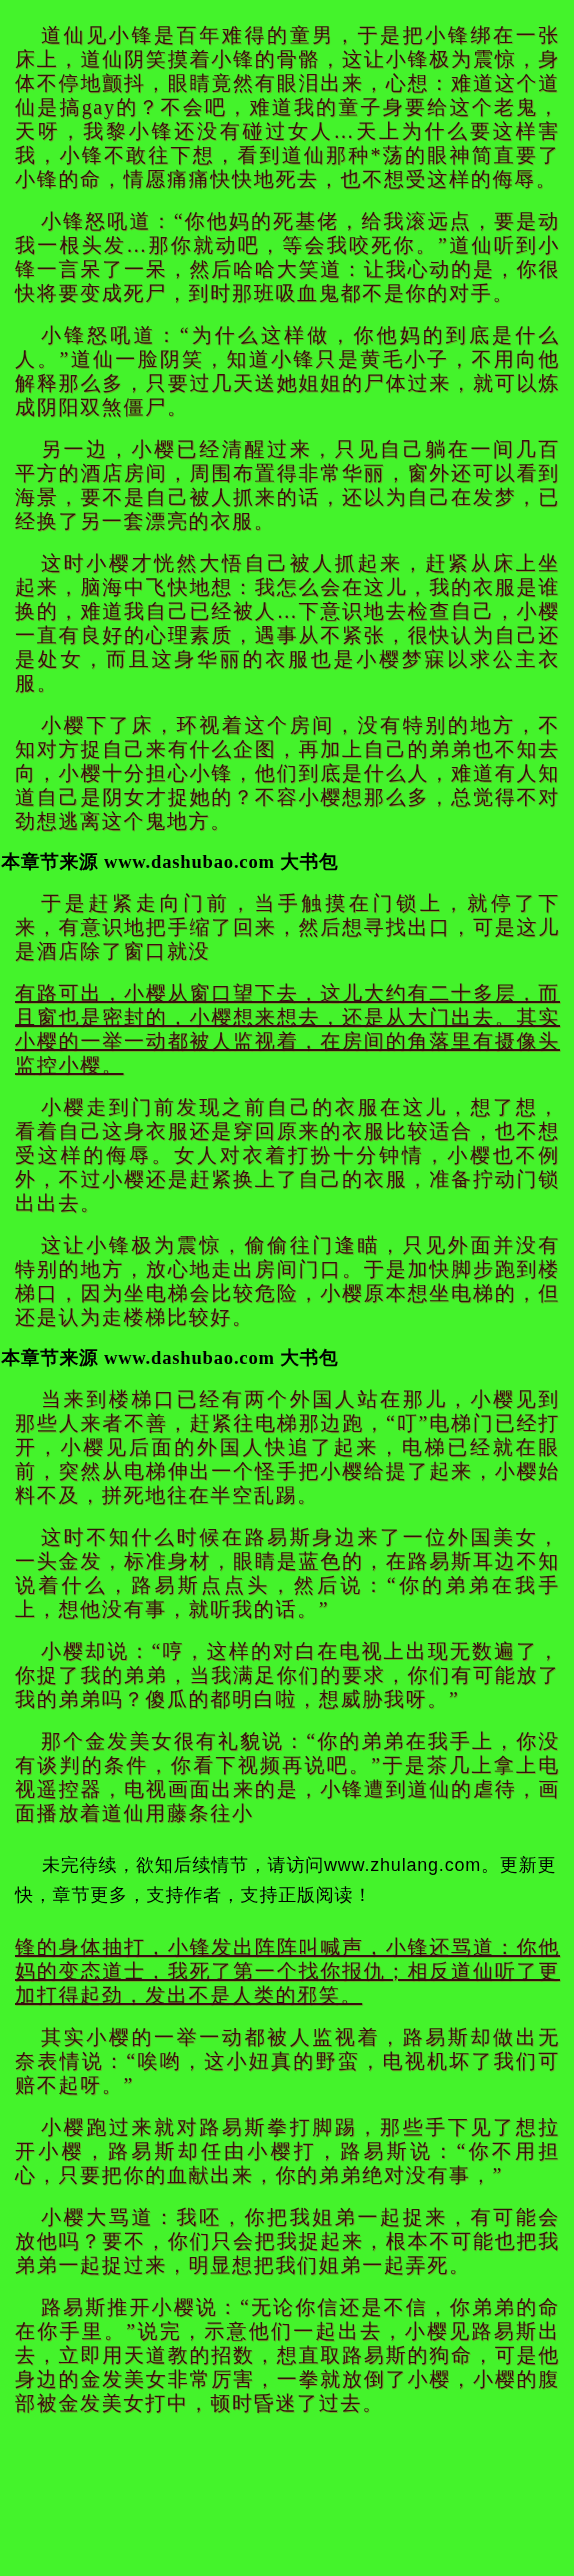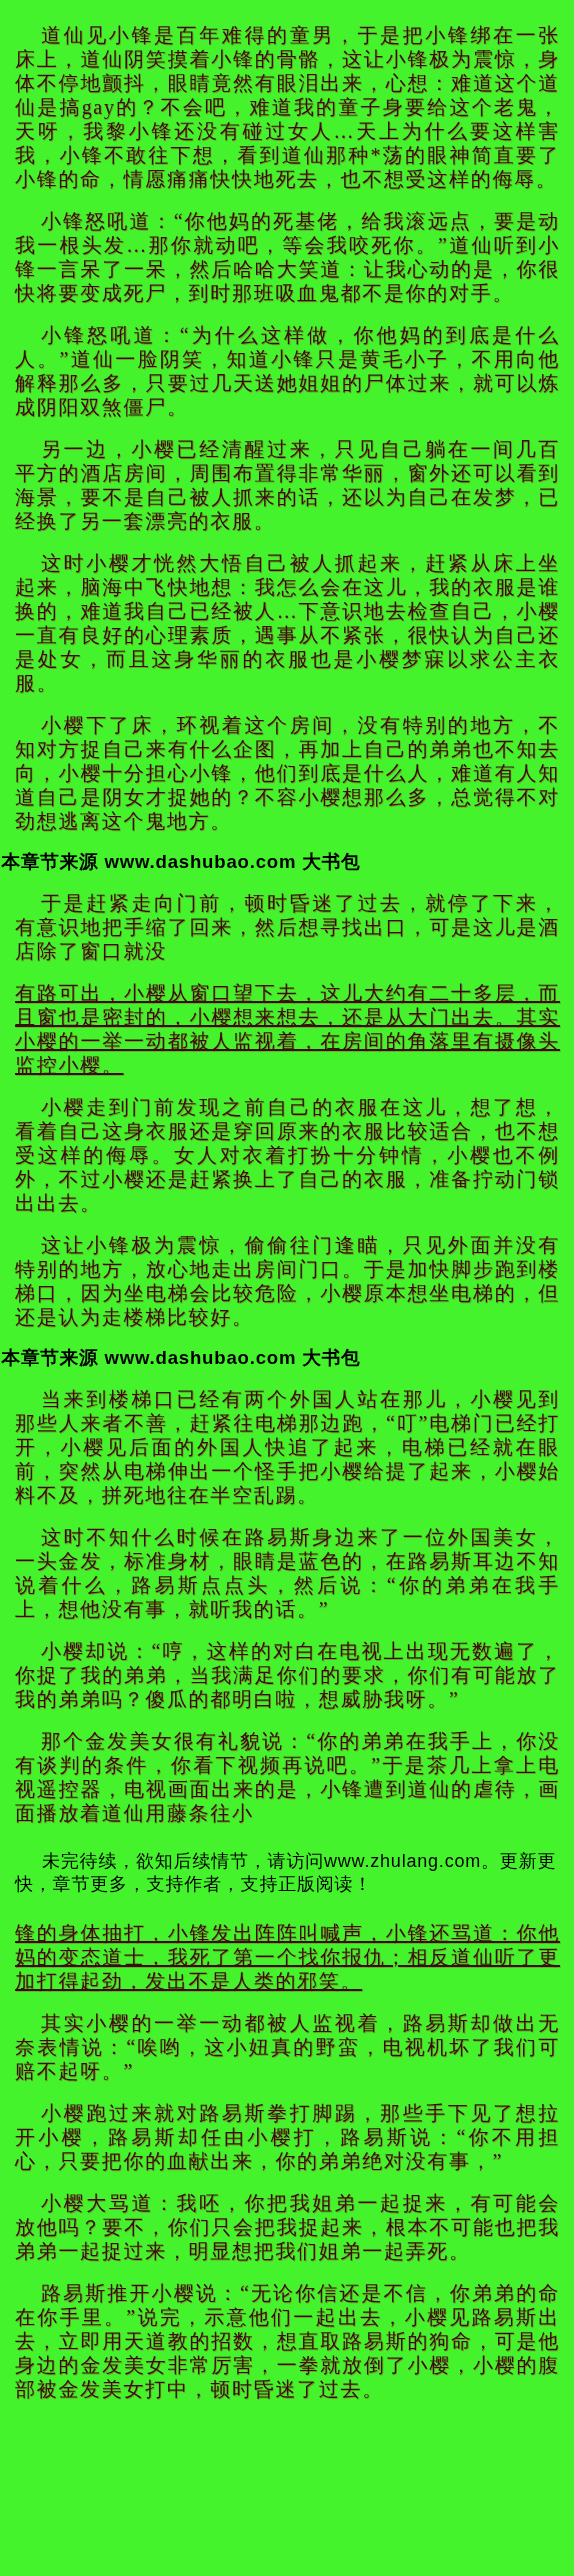--- a/index.html
+++ b/index.html
@@ -28,21 +28,21 @@
     color:var(--body-ink);
     text-shadow:0.8px 0.8px 0 rgba(190,30,40,0.40);
     text-indent:1.3em;
     text-align:justify;
   }
   p.para.no-indent{ text-indent:0;text-decoration:underline; }
   
   p.source{
     margin:5px 0;
     margin-left:-13.5px;
-    font-family:Liberation Sans, sans-serif;
+    font-family:Liberation Serif, serif;
     font-weight:bold;
     font-size:18.6px;
     line-height:22px;
     color:var(--black-ink);
     letter-spacing:0.8px;
     text-indent:0;
   }
   
   p.ad{
     margin:24px 0;
@@ -51,38 +51,38 @@
     line-height:20px;
     color:var(--black-ink);
     text-indent:2em;
     letter-spacing:0.8px;
   }
   
   p.notice{
     margin:25px 0;
     font-family:"Liberation Sans","DejaVu Sans",sans-serif;
     font-size:18px;
-    line-height:23px;
+    line-height:30px;
     color:var(--black-ink);
     text-indent:1.5em;
     letter-spacing:0.8px;
   }
 </style>
 </head>
 <body>
 
 <div class="page">
   <p class="para">道仙见小锋是百年难得的童男，于是把小锋绑在一张床上，道仙阴笑摸着小锋的骨骼，这让小锋极为震惊，身体不停地颤抖，眼睛竟然有眼泪出来，心想：难道这个道仙是搞gay的？不会吧，难道我的童子身要给这个老鬼，天呀，我黎小锋还没有碰过女人…天上为什么要这样害我，小锋不敢往下想，看到道仙那种*荡的眼神简直要了小锋的命，情愿痛痛快快地死去，也不想受这样的侮辱。</p>
   <p class="para">小锋怒吼道：“你他妈的死基佬，给我滚远点，要是动我一根头发…那你就动吧，等会我咬死你。”道仙听到小锋一言呆了一呆，然后哈哈大笑道：让我心动的是，你很快将要变成死尸，到时那班吸血鬼都不是你的对手。</p>
   <p class="para">小锋怒吼道：“为什么这样做，你他妈的到底是什么人。”道仙一脸阴笑，知道小锋只是黄毛小子，不用向他解释那么多，只要过几天送她姐姐的尸体过来，就可以炼成阴阳双煞僵尸。</p>
   <p class="para">另一边，小樱已经清醒过来，只见自己躺在一间几百平方的酒店房间，周围布置得非常华丽，窗外还可以看到海景，要不是自己被人抓来的话，还以为自己在发梦，已经换了另一套漂亮的衣服。</p>
   <p class="para">这时小樱才恍然大悟自己被人抓起来，赶紧从床上坐起来，脑海中飞快地想：我怎么会在这儿，我的衣服是谁换的，难道我自己已经被人…下意识地去检查自己，小樱一直有良好的心理素质，遇事从不紧张，很快认为自己还是处女，而且这身华丽的衣服也是小樱梦寐以求公主衣服。</p>
   <p class="para">小樱下了床，环视着这个房间，没有特别的地方，不知对方捉自己来有什么企图，再加上自己的弟弟也不知去向，小樱十分担心小锋，他们到底是什么人，难道有人知道自己是阴女才捉她的？不容小樱想那么多，总觉得不对劲想逃离这个鬼地方。</p>
   <p class="source">本章节来源 www.dashubao.com 大书包</p>
-  <p class="para">于是赶紧走向门前，顿时昏迷了过去，就停了下来，有意识地把手缩了回来，然后想寻找出口，可是这儿是酒店除了窗口就没</p>
+  <p class="para">于是赶紧走向门前，当手触摸在门锁上，就停了下来，有意识地把手缩了回来，然后想寻找出口，可是这儿是酒店除了窗口就没</p>
   <p class="para no-indent">有路可出，小樱从窗口望下去，这儿大约有二十多层，而且窗也是密封的，小樱想来想去，还是从大门出去。其实小樱的一举一动都被人监视着，在房间的角落里有摄像头监控小樱。</p>
   <p class="para">小樱走到门前发现之前自己的衣服在这儿，想了想，看着自己这身衣服还是穿回原来的衣服比较适合，也不想受这样的侮辱。女人对衣着打扮十分钟情，小樱也不例外，不过小樱还是赶紧换上了自己的衣服，准备拧动门锁出出去。</p>
   <p class="para">这让小锋极为震惊，偷偷往门逢瞄，只见外面并没有特别的地方，放心地走出房间门口。于是加快脚步跑到楼梯口，因为坐电梯会比较危险，小樱原本想坐电梯的，但还是认为走楼梯比较好。</p>
   <p class="source">本章节来源 www.dashubao.com 大书包</p>
   <p class="para">当来到楼梯口已经有两个外国人站在那儿，小樱见到那些人来者不善，赶紧往电梯那边跑，“叮”电梯门已经打开，小樱见后面的外国人快追了起来，电梯已经就在眼前，突然从电梯伸出一个怪手把小樱给提了起来，小樱始料不及，拼死地往在半空乱踢。</p>
   <p class="para">这时不知什么时候在路易斯身边来了一位外国美女，一头金发，标准身材，眼睛是蓝色的，在路易斯耳边不知说着什么，路易斯点点头，然后说：“你的弟弟在我手上，想他没有事，就听我的话。”</p>
   <p class="para">小樱却说：“哼，这样的对白在电视上出现无数遍了，你捉了我的弟弟，当我满足你们的要求，你们有可能放了我的弟弟吗？傻瓜的都明白啦，想威胁我呀。”</p>
   <p class="para">那个金发美女很有礼貌说：“你的弟弟在我手上，你没有谈判的条件，你看下视频再说吧。”于是茶几上拿上电视遥控器，电视画面出来的是，小锋遭到道仙的虐待，画面播放着道仙用藤条往小</p>
   <p class="notice">未完待续，欲知后续情节，请访问www.zhulang.com。更新更快，章节更多，支持作者，支持正版阅读！</p>
   <p class="para no-indent">锋的身体抽打，小锋发出阵阵叫喊声，小锋还骂道：你他妈的变态道士，我死了第一个找你报仇；相反道仙听了更加打得起劲，发出不是人类的邪笑。</p>

